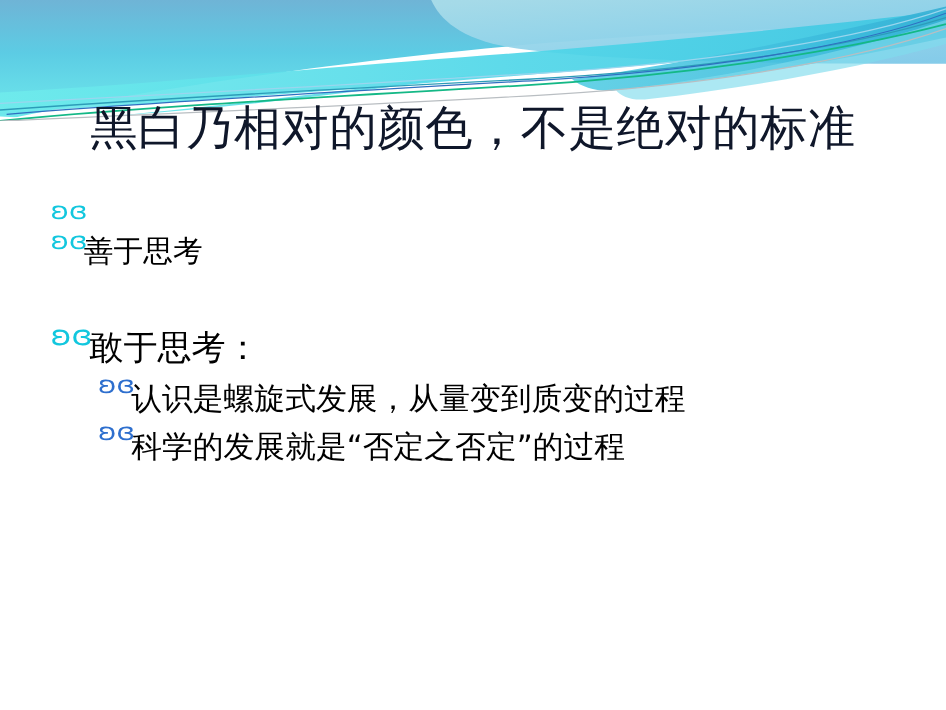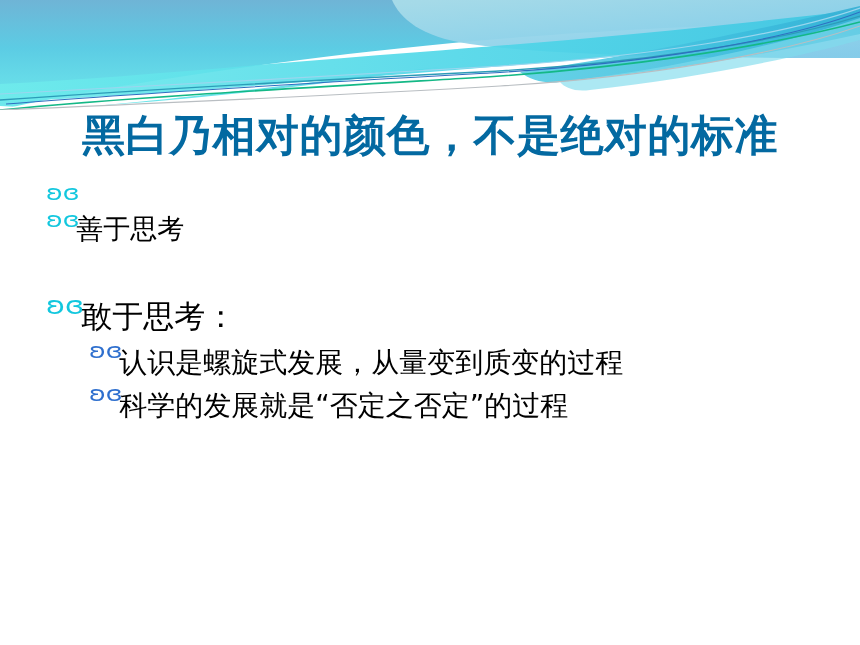--- a/index.html
+++ b/index.html
@@ -41,27 +41,27 @@
   
   #title-block {
     position: absolute;
     left: 0;
     top: 92px;
     width: 860px;
     text-align: center;
   }
   #slide-title {
     display: inline-block;
-    margin: 18px;
-    font-family: "DejaVu Sans", "Liberation Sans", sans-serif;
-    font-weight: 700;
+    margin: 0;
+    font-family: "DejaVu Sans", "Liberation Sans", sans-serif;
+    font-weight: 400;
     font-size: 43px;
     line-height: 1.18;
     letter-spacing: 0.5px;
-    color: #0369a1;
+    color: #0f172a;
     white-space: nowrap;
   }
 
   
   #body-block {
     position: absolute;
     left: 46px;
     top: 182px;
     width: 790px;
   }

